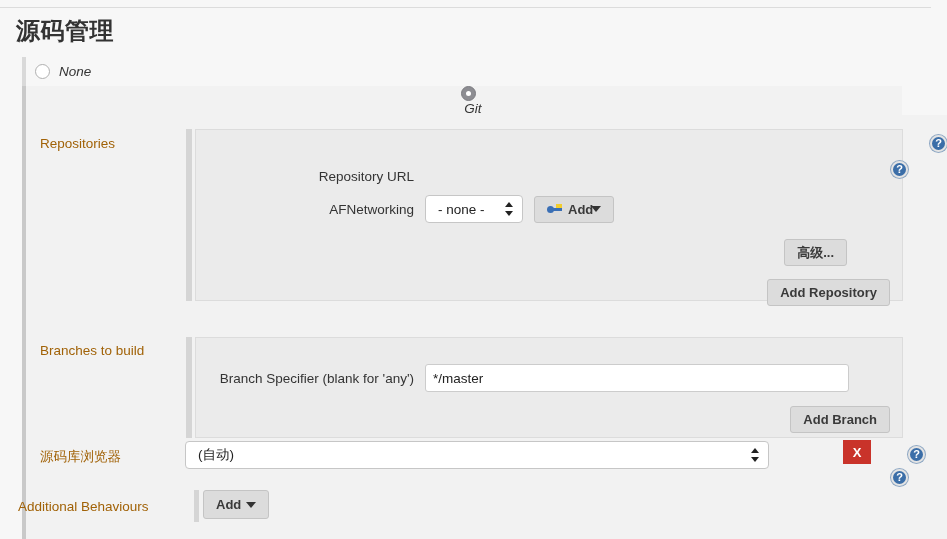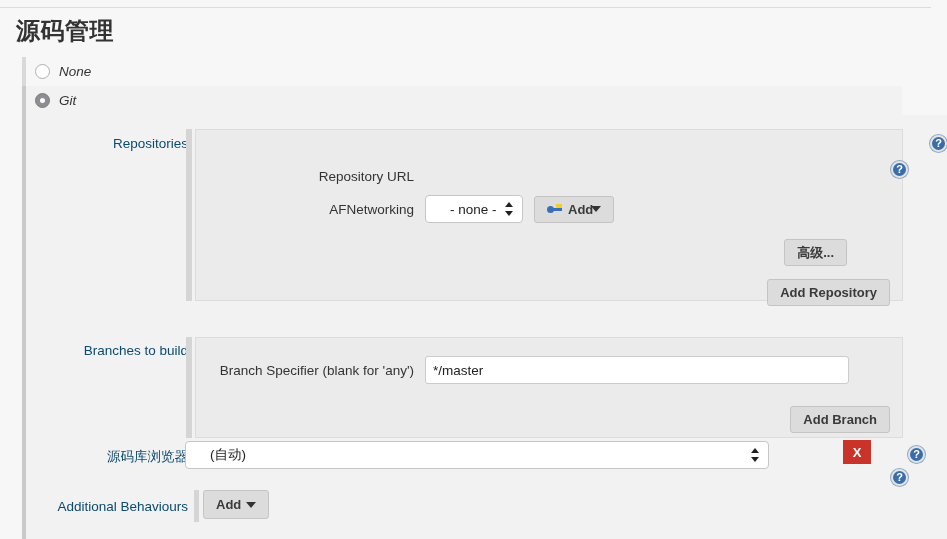--- a/index.html
+++ b/index.html
@@ -48,20 +48,21 @@
   .radio-row {
     display: flex;
     align-items: center;
     height: 29px;
     padding-left: 13px;
     position: relative;
     font-style: italic;
   }
   .radio-row.selected {
     background: #f2f2f2;
+    flex-direction: column;
   }
   .radio-row .bar {
     position: absolute;
     left: 0;
     top: 0;
     width: 4px;
     height: 100%;
     background: #d9d9d9;
   }
   .radio-row.selected .bar {
@@ -120,23 +121,22 @@
   .cfg-row {
     position: absolute;
     left: 0;
     width: 925px;
   }
   .cfg-label {
     position: absolute;
     left: 18px;
     top: 0;
     width: 148px;
-    text-align: right;
     font-size: 13.5px;
-    color: #0c4a6e;
+    color: #a16207;
     line-height: 16px;
   }
   .cfg-label.cjk { font-size: 13.5px; }
 
   .rail {
     position: absolute;
     width: 6px;
     background: #d5d5d5;
   }
 
@@ -178,21 +178,21 @@
     box-sizing: border-box;
     border: 1px solid #c6c6c6;
     border-radius: 4px;
     background: #fff;
     height: 28px;
     position: relative;
     font-size: 13.5px;
     color: #222;
     display: flex;
     align-items: center;
-    padding-left: 24px;
+    padding-left: 12px;
   }
   .mac-select .arrows {
     position: absolute;
     right: 8px;
     top: 50%;
     transform: translateY(-50%);
     width: 9px;
     height: 18px;
   }
   .mac-select .arrows .up,
@@ -371,21 +371,21 @@
     <div class="help" style="left:869px; top:32px;">?</div>
   </div>
 
   <div class="cfg-row" style="top:211px;">
     <div class="cfg-label" style="top:17px;">Branches to build</div>
 
     <div class="rail" style="left:164px; top:11px; height:101px;"></div>
 
     <div class="panel" style="left:173px; top:11px; width:708px; height:101px;">
 
-      <div class="field-row" style="left:0; top:18px; width:700px;">
+      <div class="field-row" style="left:0; top:26px; width:700px;">
         <div class="field-label" style="width:218px;">Branch Specifier (blank for 'any')</div>
         <input class="text" type="text" style="margin-left: 11px; width: 424px;" value="*/master">
       </div>
 
       <button class="btn plain" style="position:absolute; right:12px; top:68px;">Add Branch</button>
     </div>
 
     <button class="del-x" style="left:821px; top:114px;">X</button>
 
     <div class="help" style="left:869px; top:143px;">?</div>

